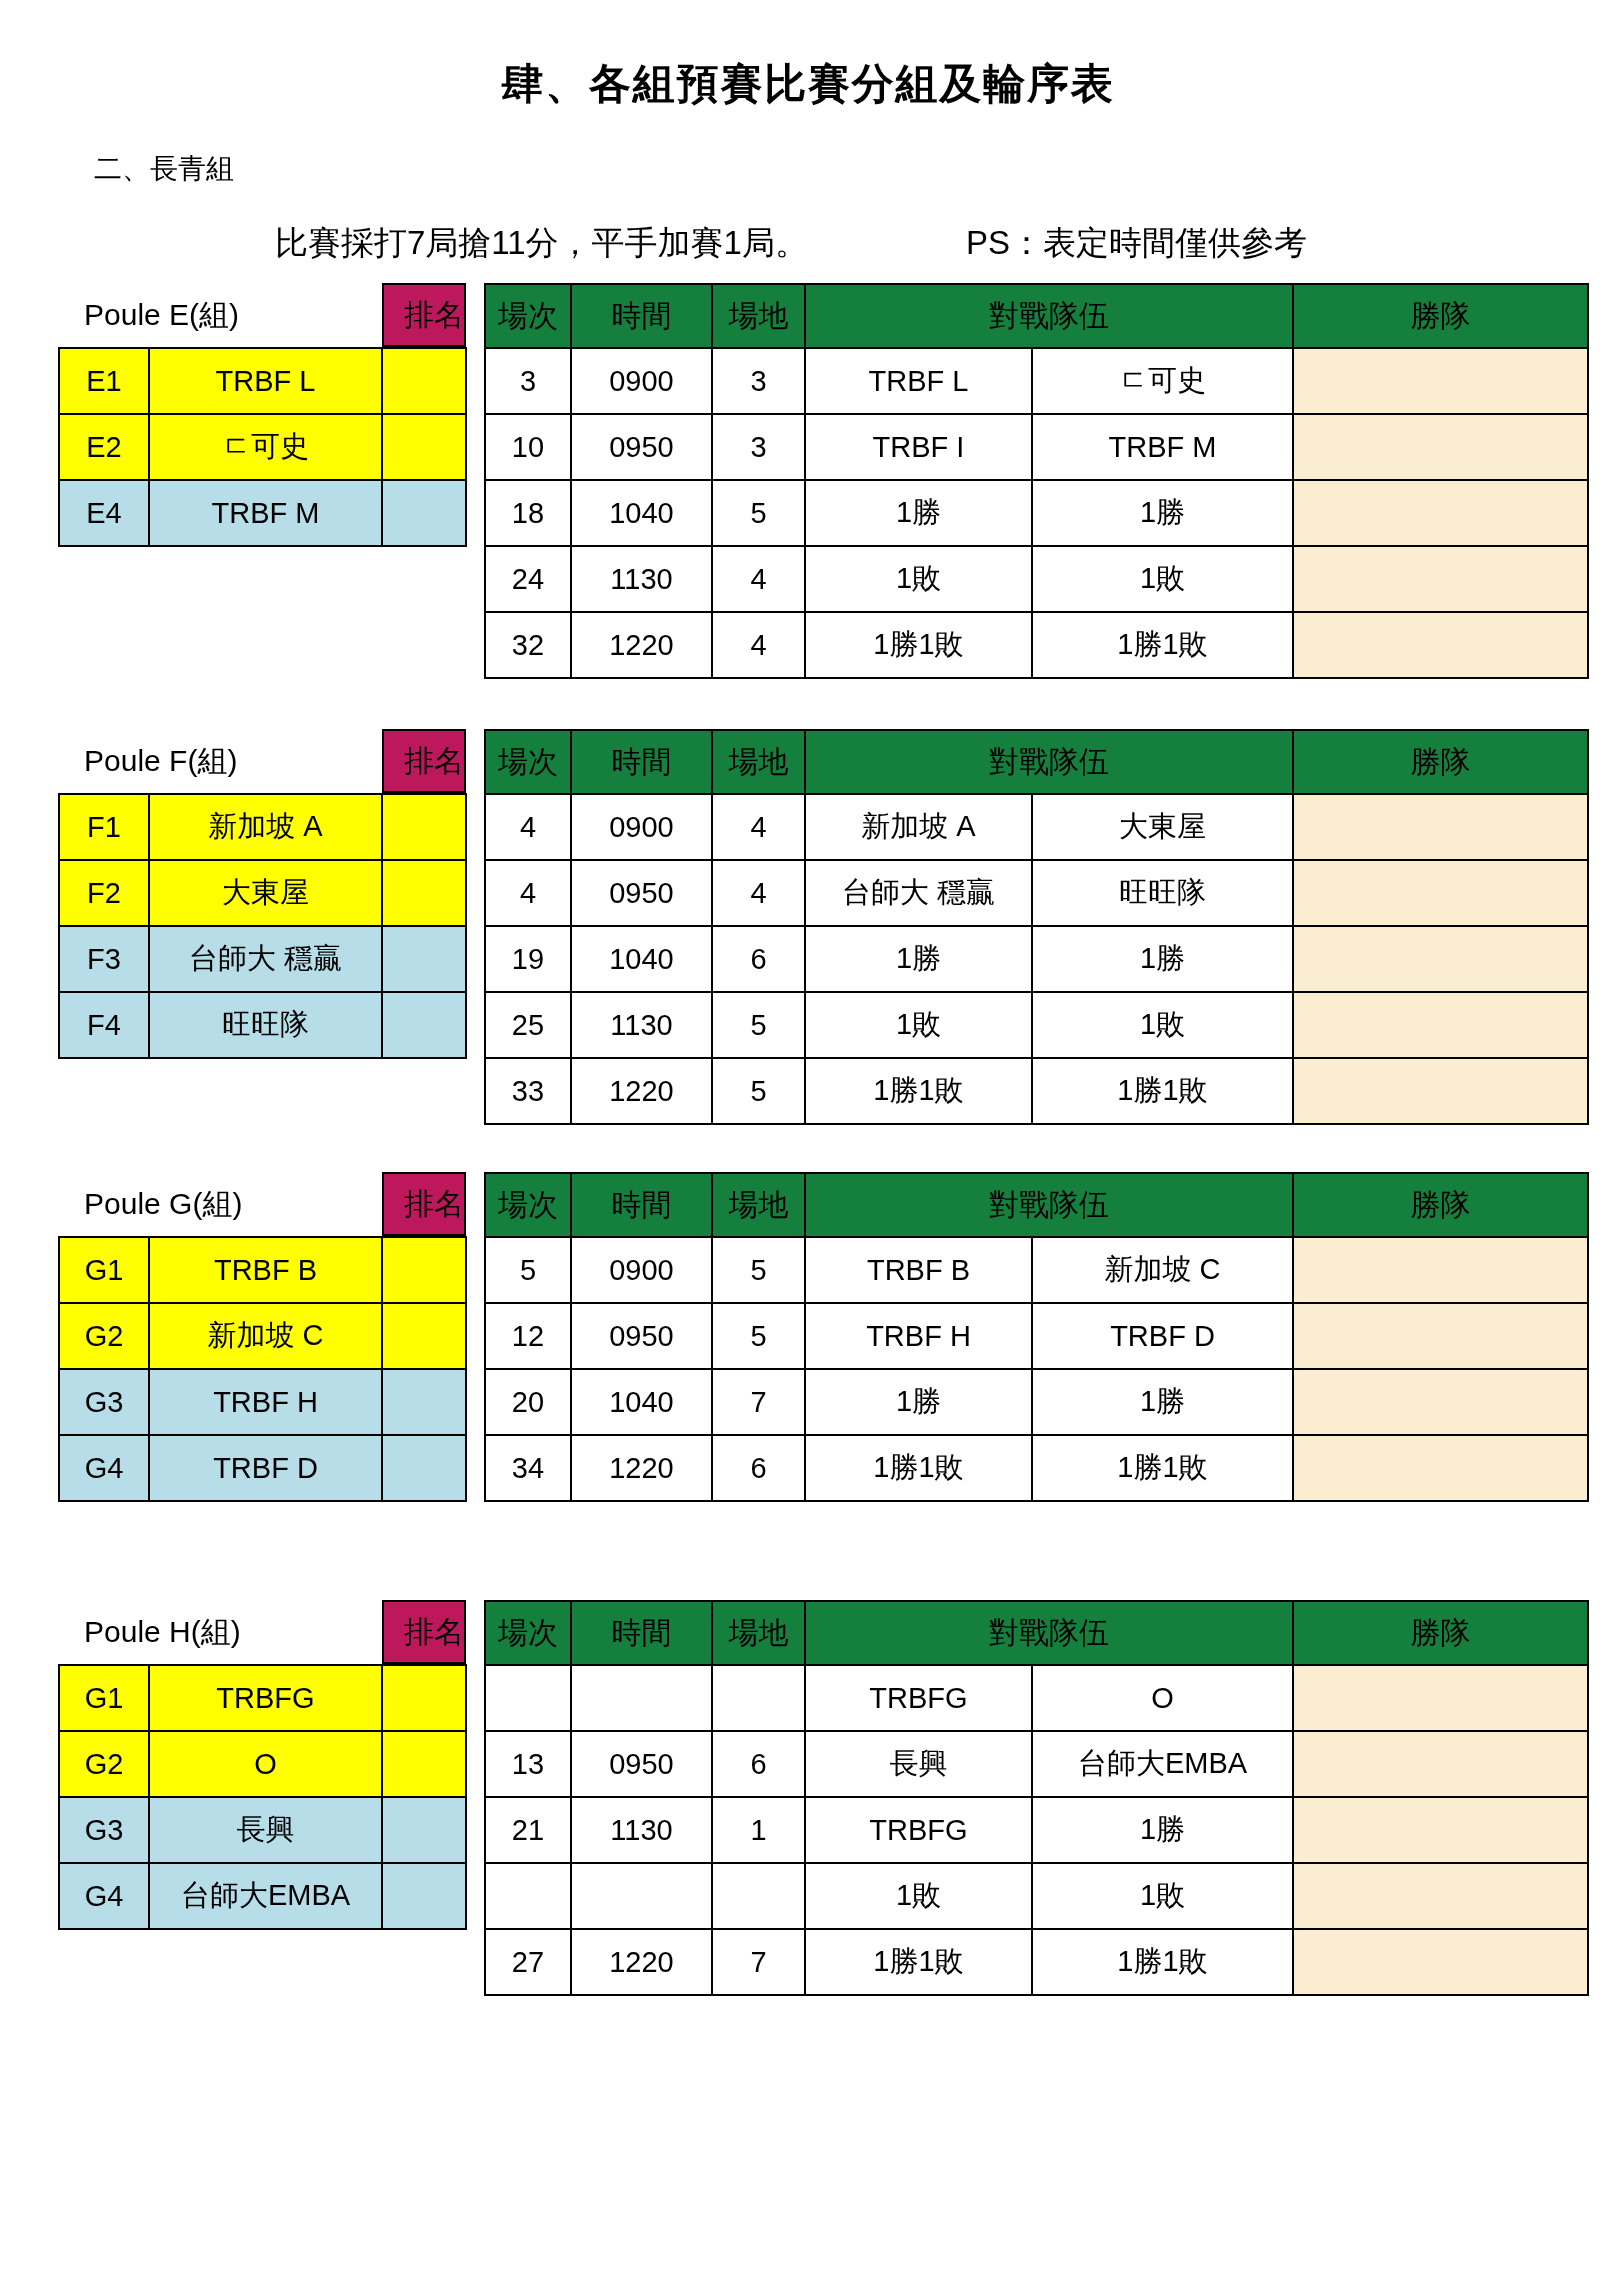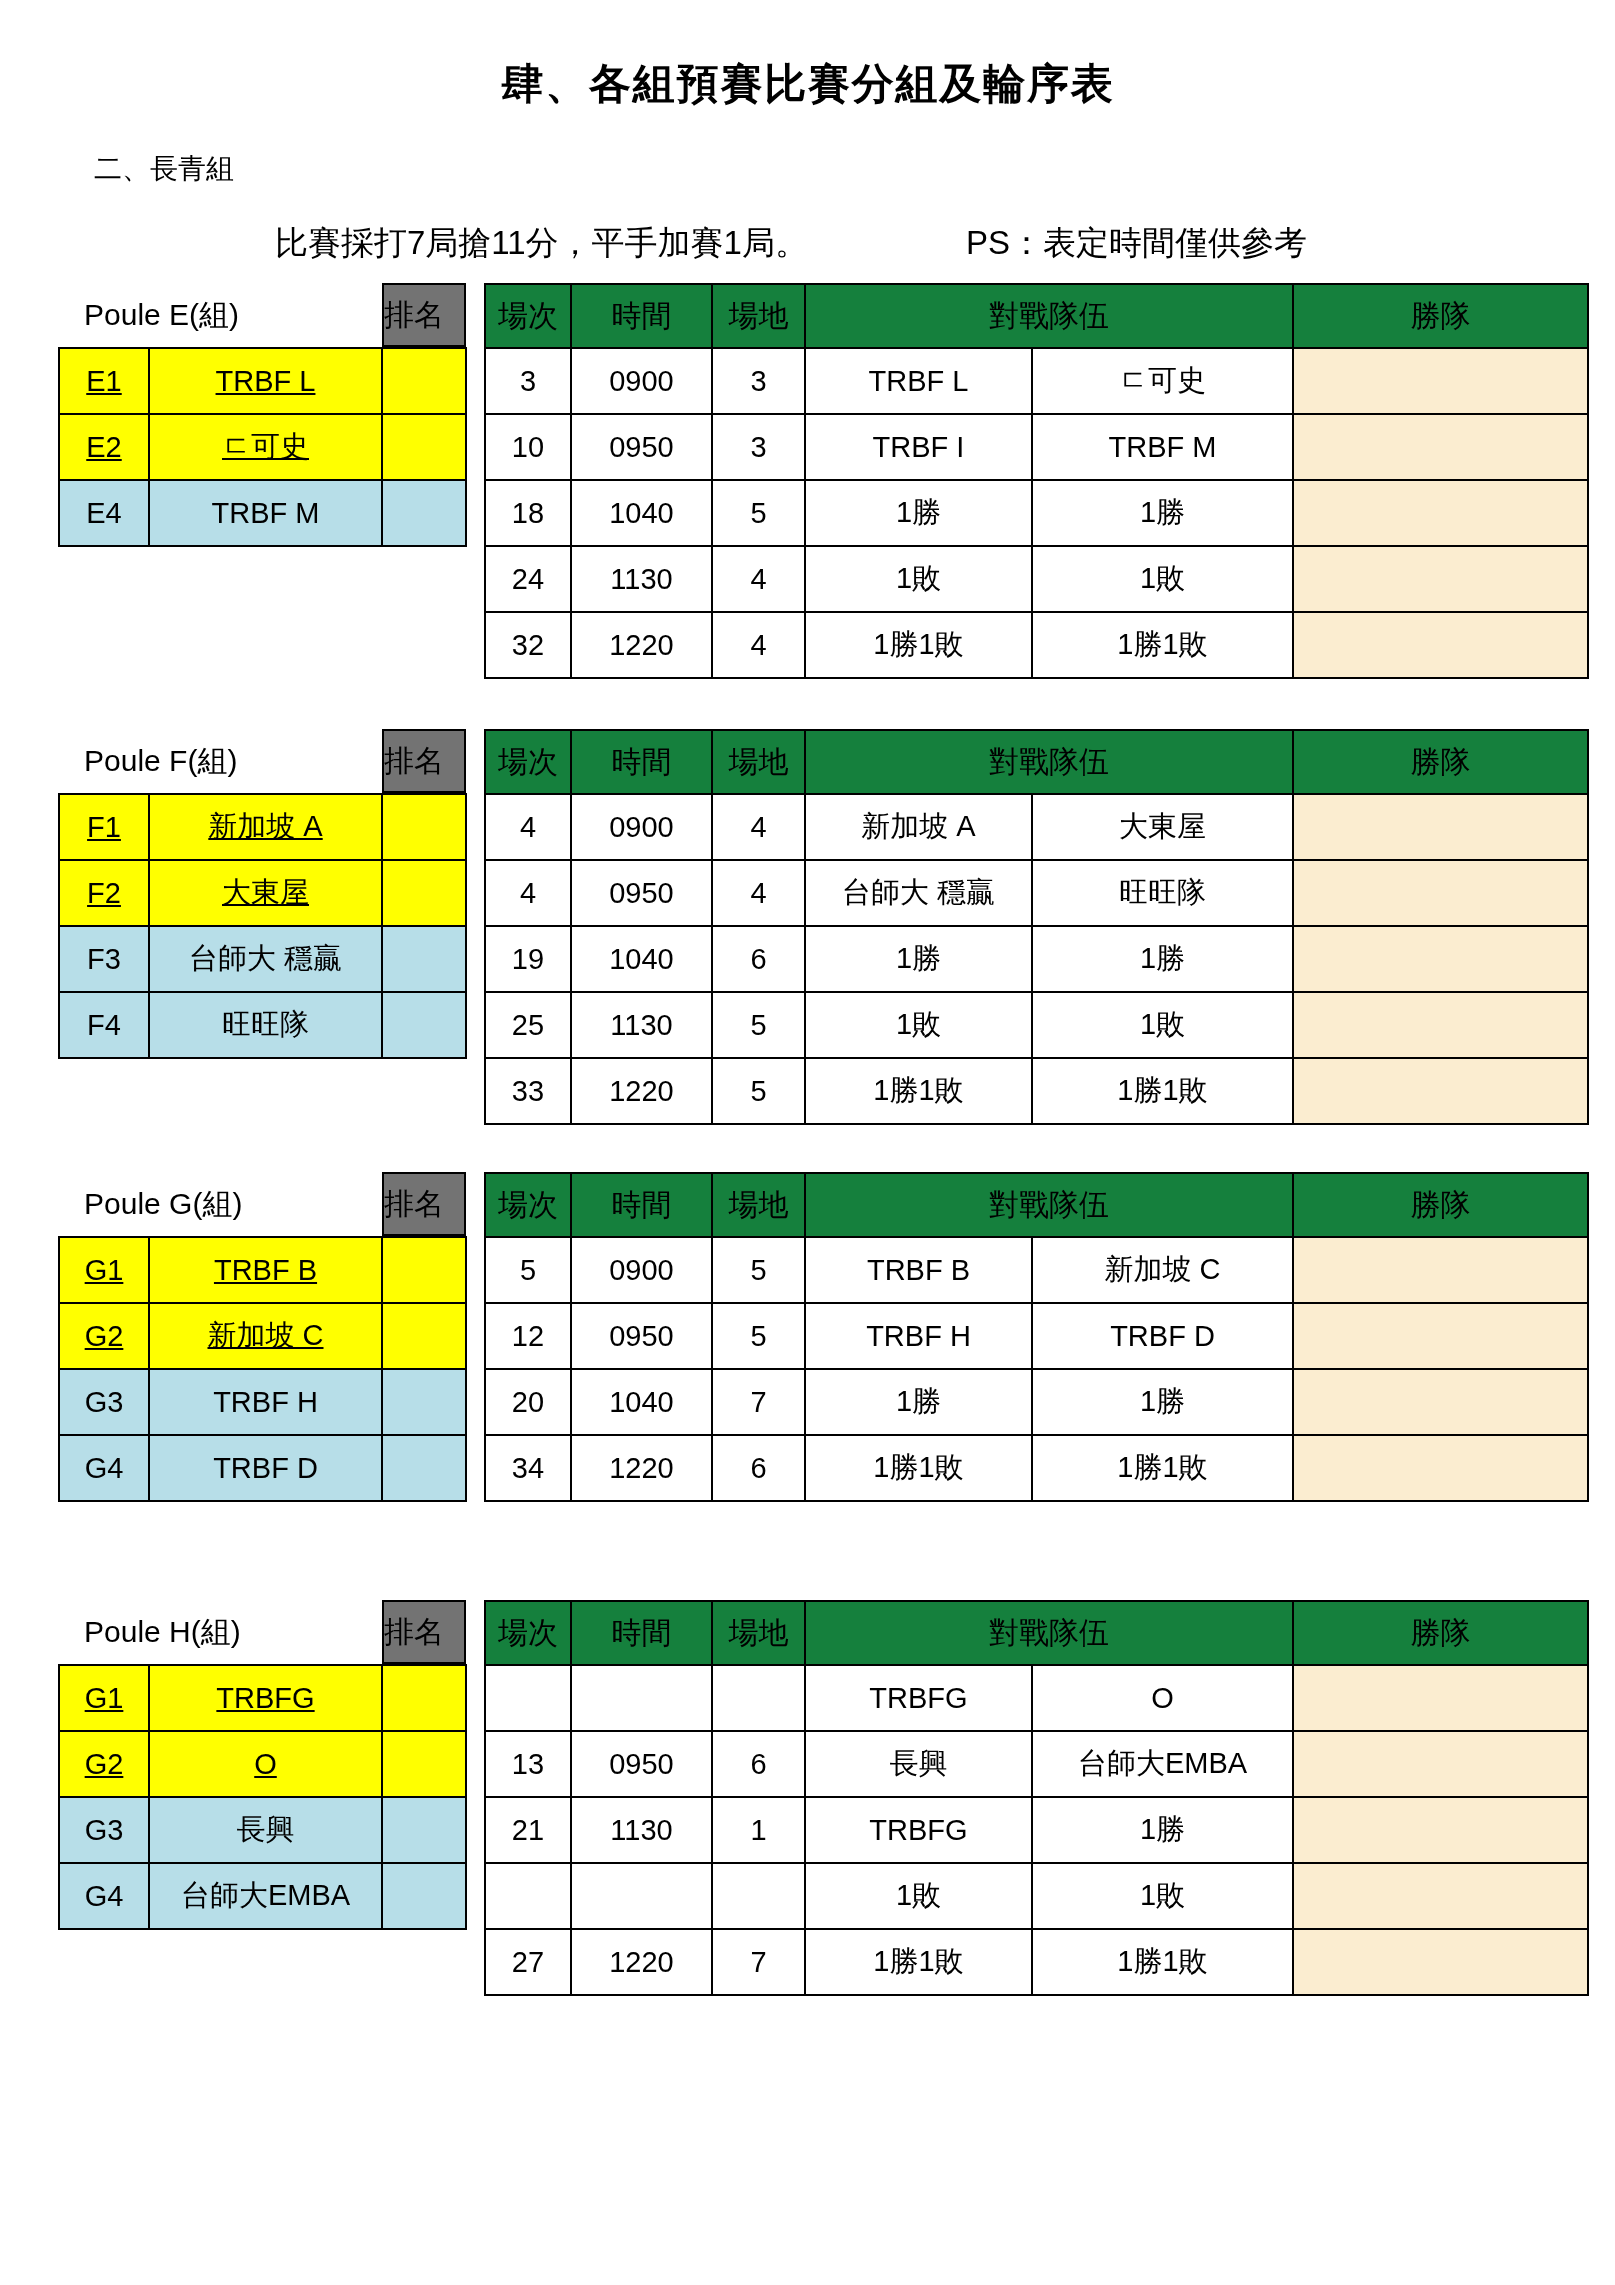--- a/index.html
+++ b/index.html
@@ -19,32 +19,32 @@
   .note    { position:absolute; top:221px; left:275px;  font-size:33px; }
   .ps-note { position:absolute; top:221px; left:966px; font-size:33px; }
 
   .poule { position:absolute; left:0; width:1616px; height:402px; }
   .poule-label {
     position:absolute; left:84px; top:0; height:64px; line-height:64px;
     font-size:30px; white-space:nowrap;
   }
   .rank-box {
     position:absolute; left:382px; top:0; width:84px; height:64px;
-    border:2.7px solid #000; background:#737373;
-    text-align:left; line-height:60px; font-size:30px;
+    border:2.7px solid #000; background:#be185d;
+    text-align:right; line-height:60px; font-size:30px;
   }
 
   table { border-collapse:collapse; table-layout:fixed; }
   .team-table { position:absolute; left:58px; top:64px; width:408px; }
   .team-table td {
     border:2.7px solid #000; height:66px; text-align:center;
     font-size:29px; overflow:hidden; white-space:nowrap;
   }
   .c-code { width:90px; } .c-name { width:233px; } .c-rank { width:84px; }
-  .hl-yellow td { background:var(--yellow,#FFFF00);text-decoration:underline; }
+  .hl-yellow td { background:var(--yellow,#FFFF00); }
   .hl-blue td   { background:var(--blue,#B7DEE8); }
 
   .match-table { position:absolute; left:484px; top:0; width:1104px; }
   .match-table th {
     border:2.7px solid #000; height:64px; font-weight:normal;
     font-size:30px; text-align:center; background:#15803d;
   }
   .match-table td {
     border:2.7px solid #000; height:66px; font-size:29px;
     text-align:center; background:#fff; white-space:nowrap; overflow:hidden;

